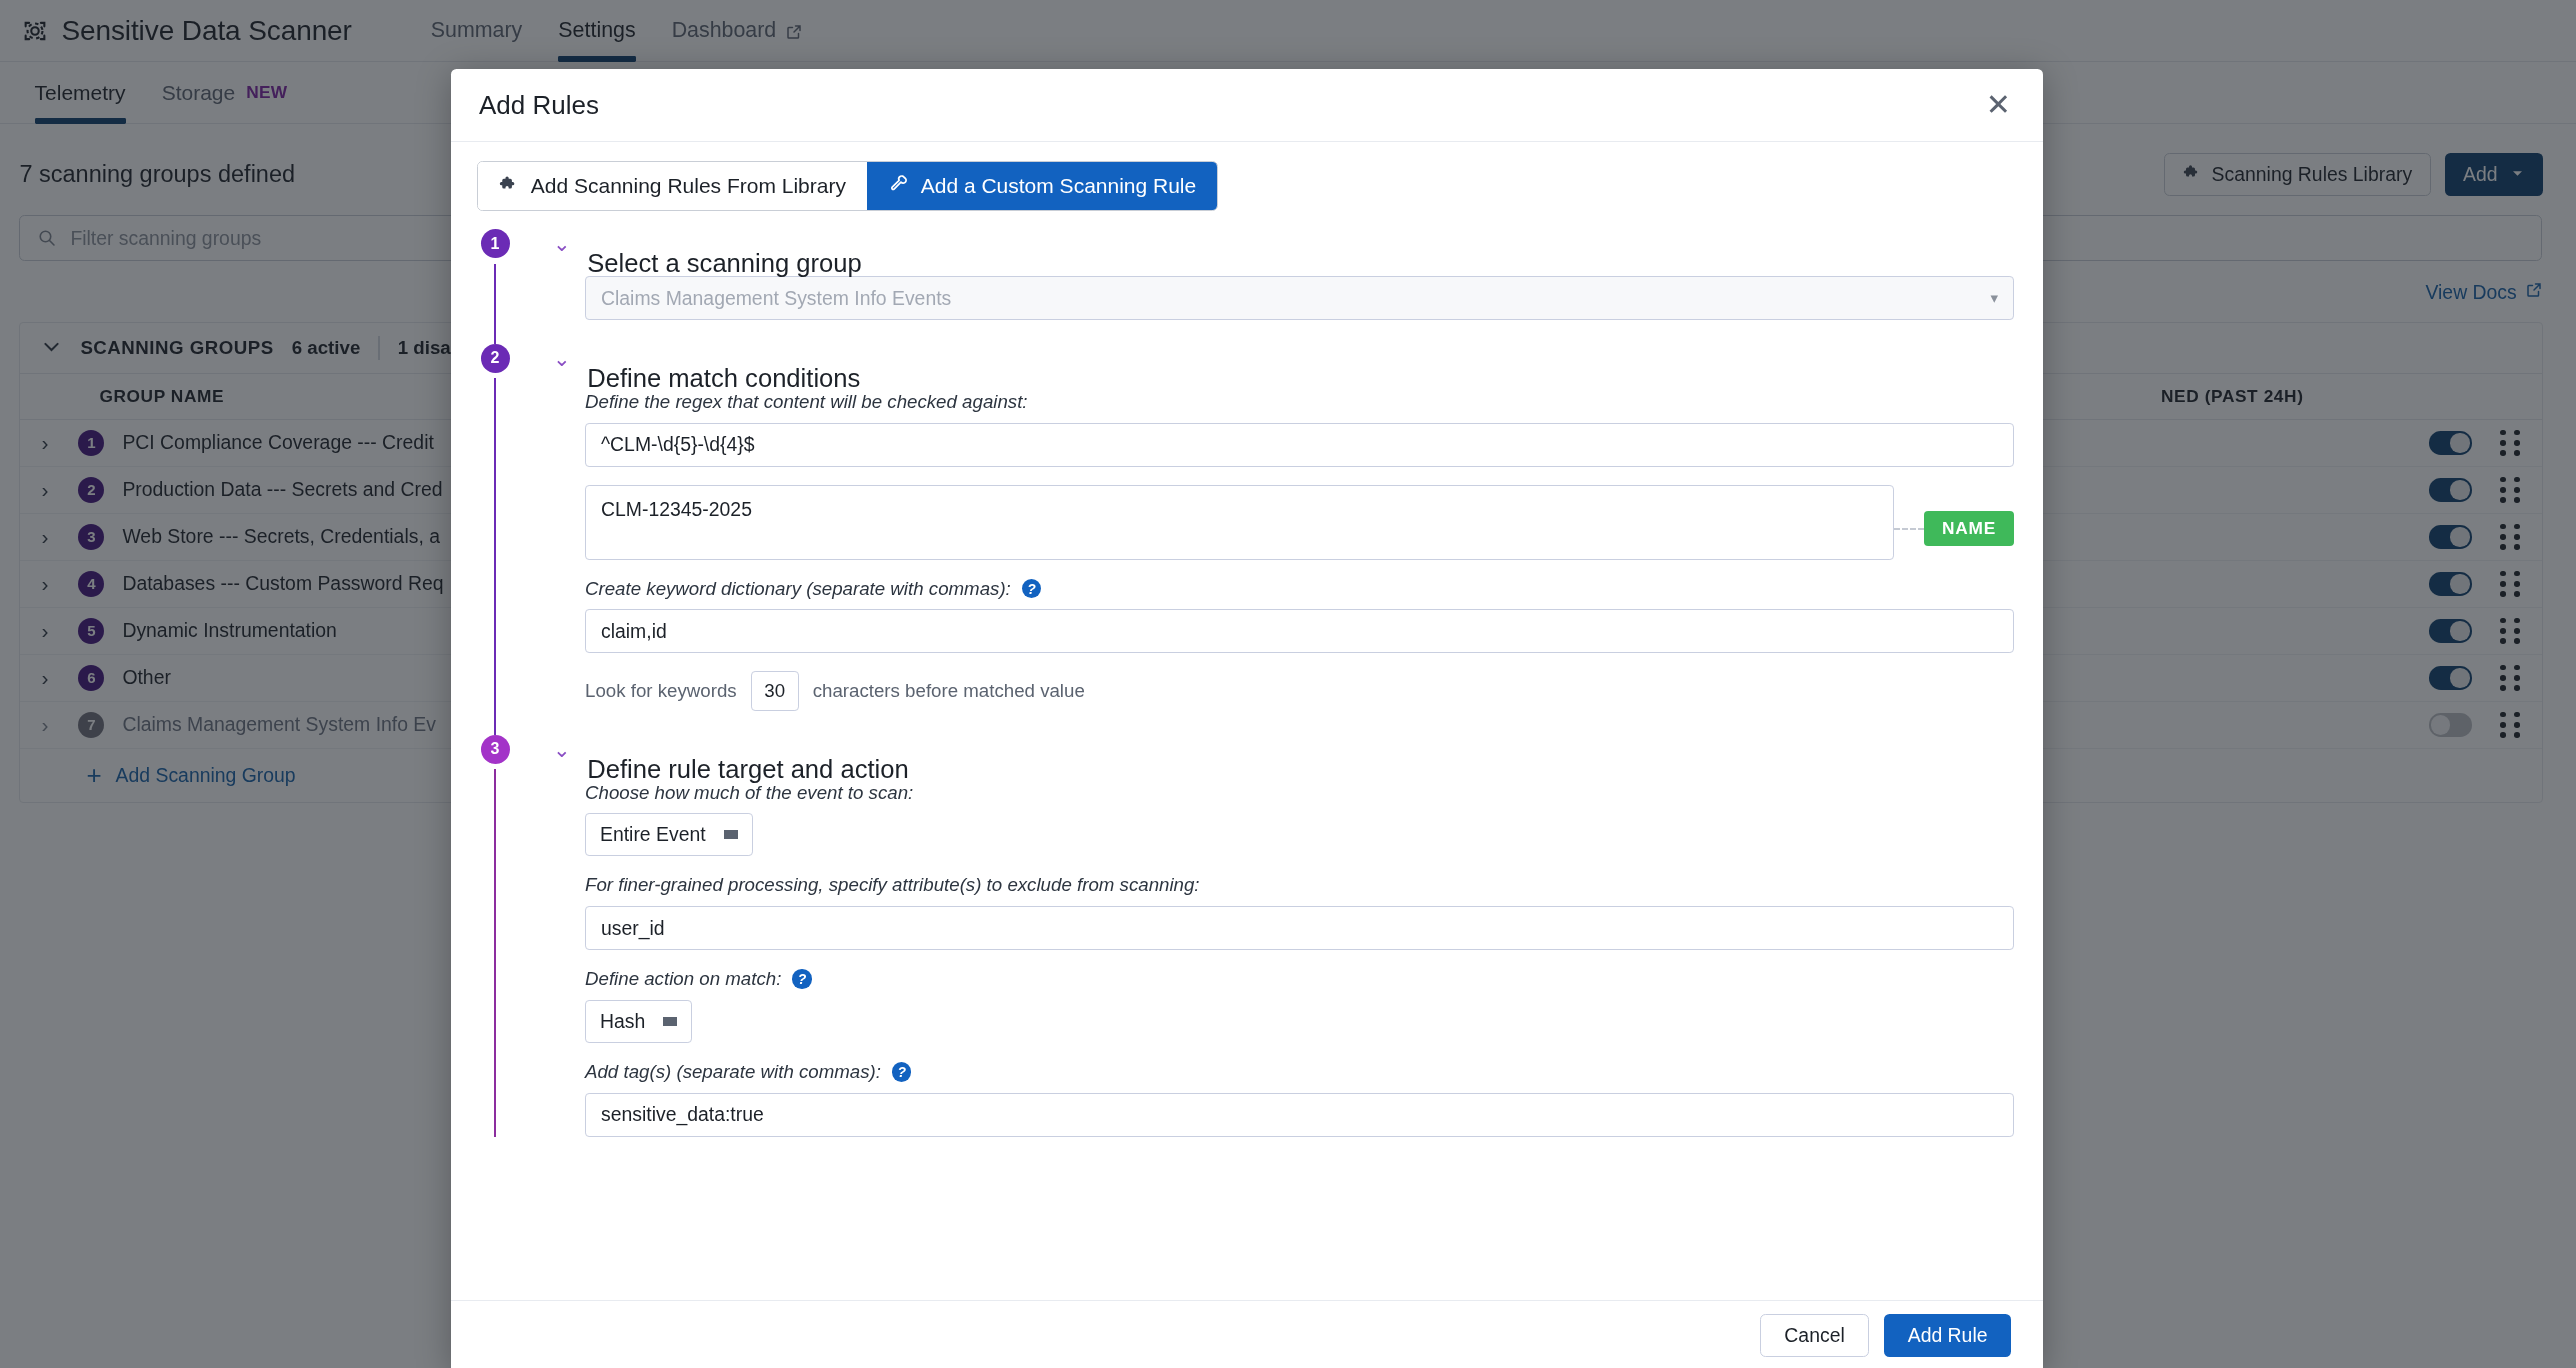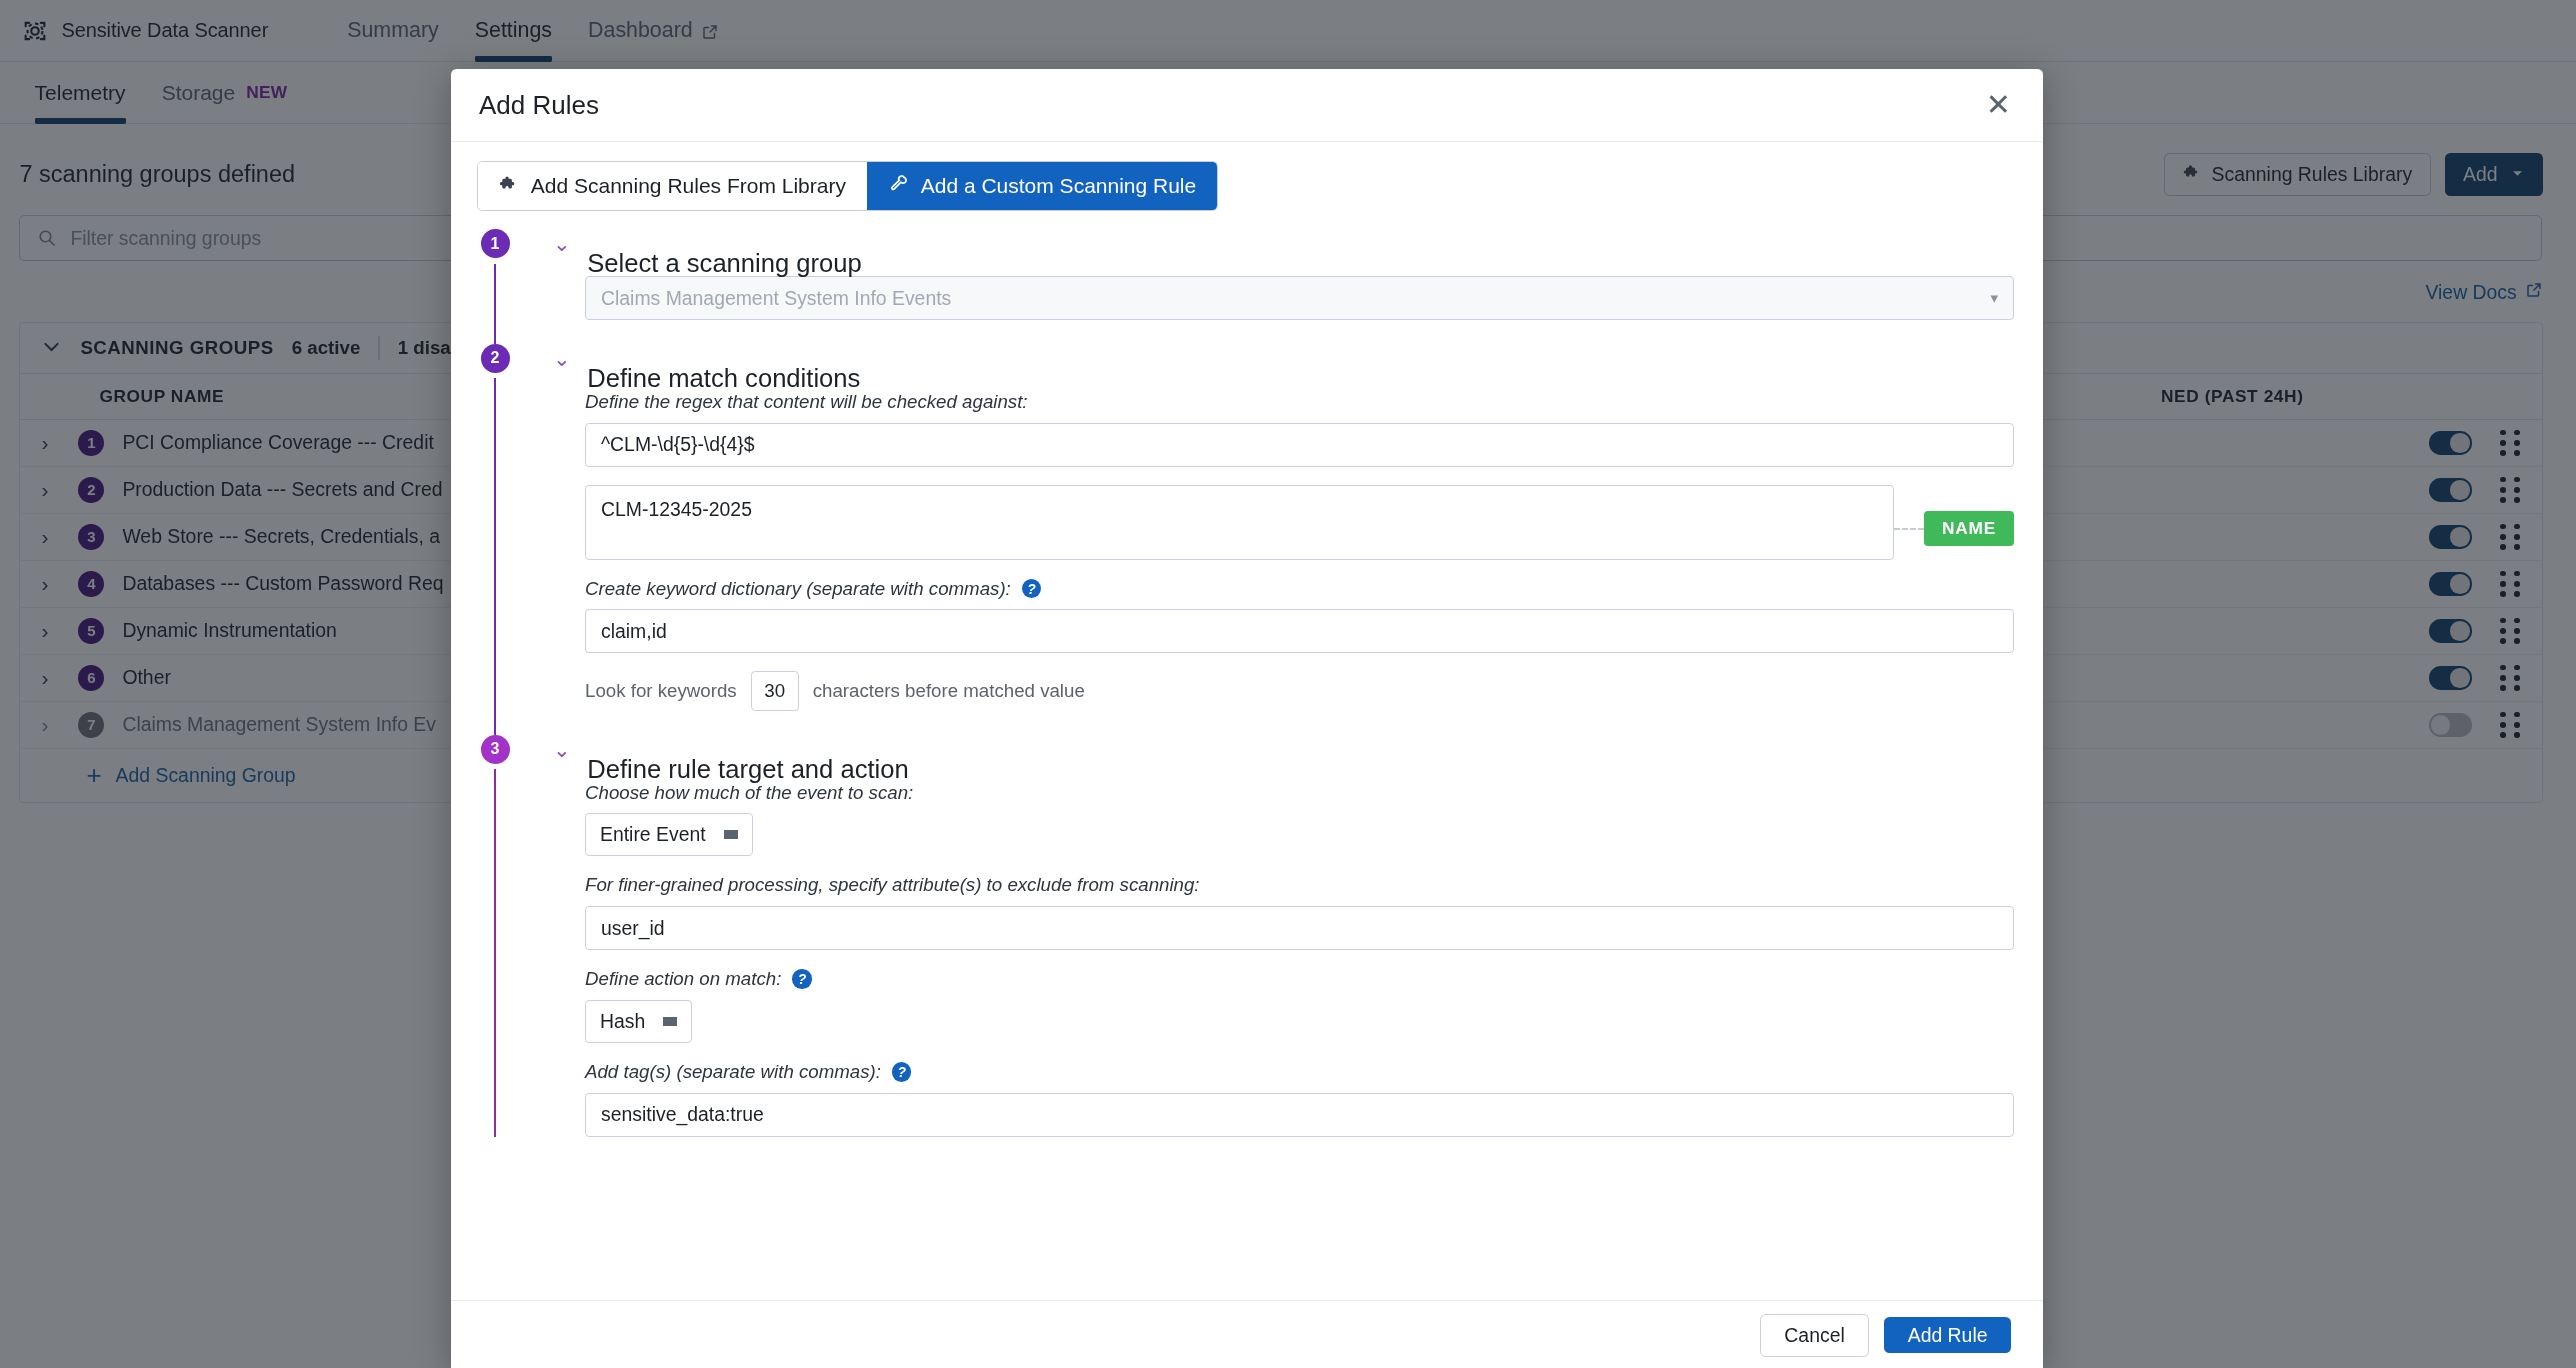--- a/index.html
+++ b/index.html
@@ -16,21 +16,21 @@
   #page { position: absolute; inset: 0; background: #ffffff; }
 
   .topnav {
     height: 62px; display: flex; align-items: center;
     padding: 0 0 0 21px; gap: 0;
     border-bottom: 1.4px solid #e4e7ec; background: #fff;
     position: relative;
   }
   .brand { display: flex; align-items: center; gap: 12.4px; margin-right: 61px; }
   .brand-icon { width: 28px; height: 28px; display: block; }
-  .brand-title { font-size: 20px; font-weight: 400; color: #1c2128; letter-spacing: -0.1px; }
+  .brand-title { font-size: 28px; font-weight: 400; color: #1c2128; letter-spacing: -0.1px; }
   .nav-item {
     font-size: 21.4px; color: #5b6370; padding: 0 18px;
     height: 62px; display: flex; align-items: center; gap: 8.3px;
     position: relative; cursor: pointer;
   }
   .nav-item.active { color: #1c2128; }
   .nav-item.active::after {
     content: ''; position: absolute; left: 18px; right: 18px; bottom: 0;
     height: 5.5px; background: #0b3d6b; border-radius: 1.4px;
   }
@@ -211,21 +211,21 @@
   .m-foot {
     height: 69px; flex: 0 0 auto; border-top: 1.4px solid #e8ebf0;
     display: flex; align-items: center; justify-content: flex-end; gap: 15px; padding: 0 32px;
   }
   .btn-cancel {
     border: 1.4px solid #c9cfe0; border-radius: 5.5px; background: #fff; color: #1c2128;
     font-size: 19.4px; height: 43px; padding: 0 23.5px; cursor: pointer;
   }
   .btn-add {
     border: none; border-radius: 5.5px; background: #1262c0; color: #fff;
-    font-size: 19.4px; height: 36px; padding: 0 23.5px; cursor: pointer;
+    font-size: 19.4px; height: 43px; padding: 0 23.5px; cursor: pointer;
   }
 </style>
 </head>
 <body>
 
 <div id="app">
 
   <div id="page">
 
     <div class="topnav">

